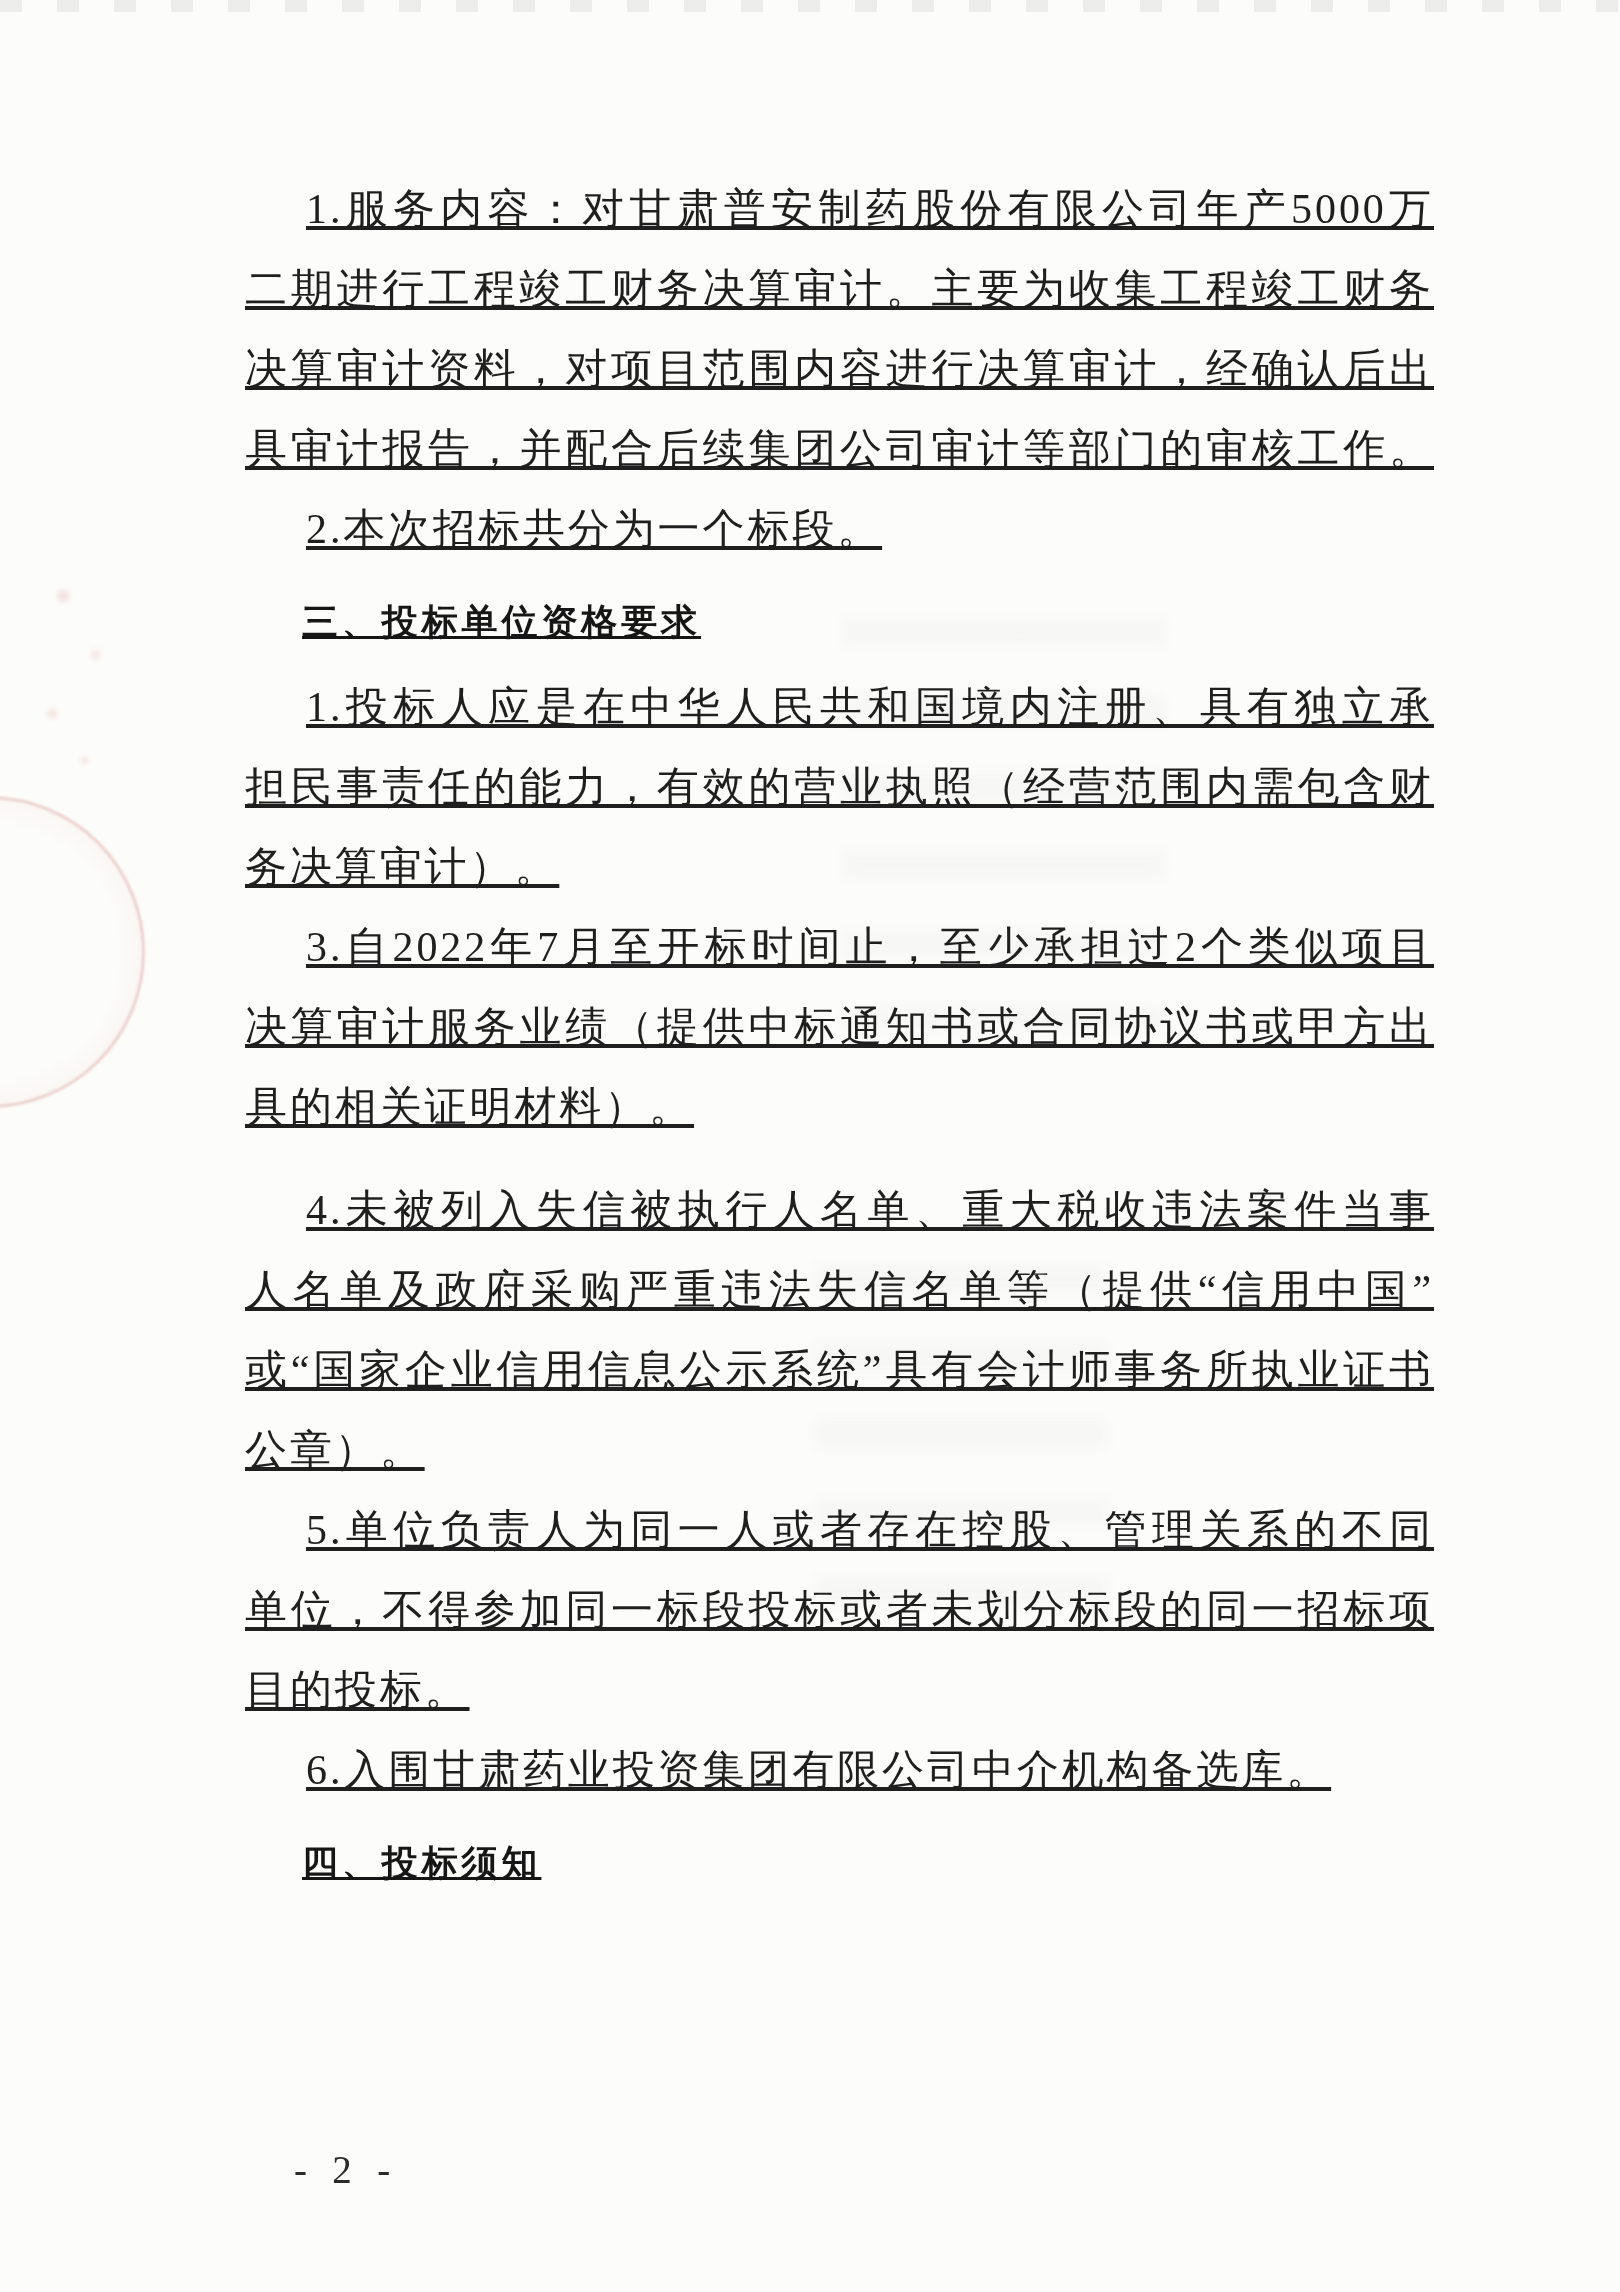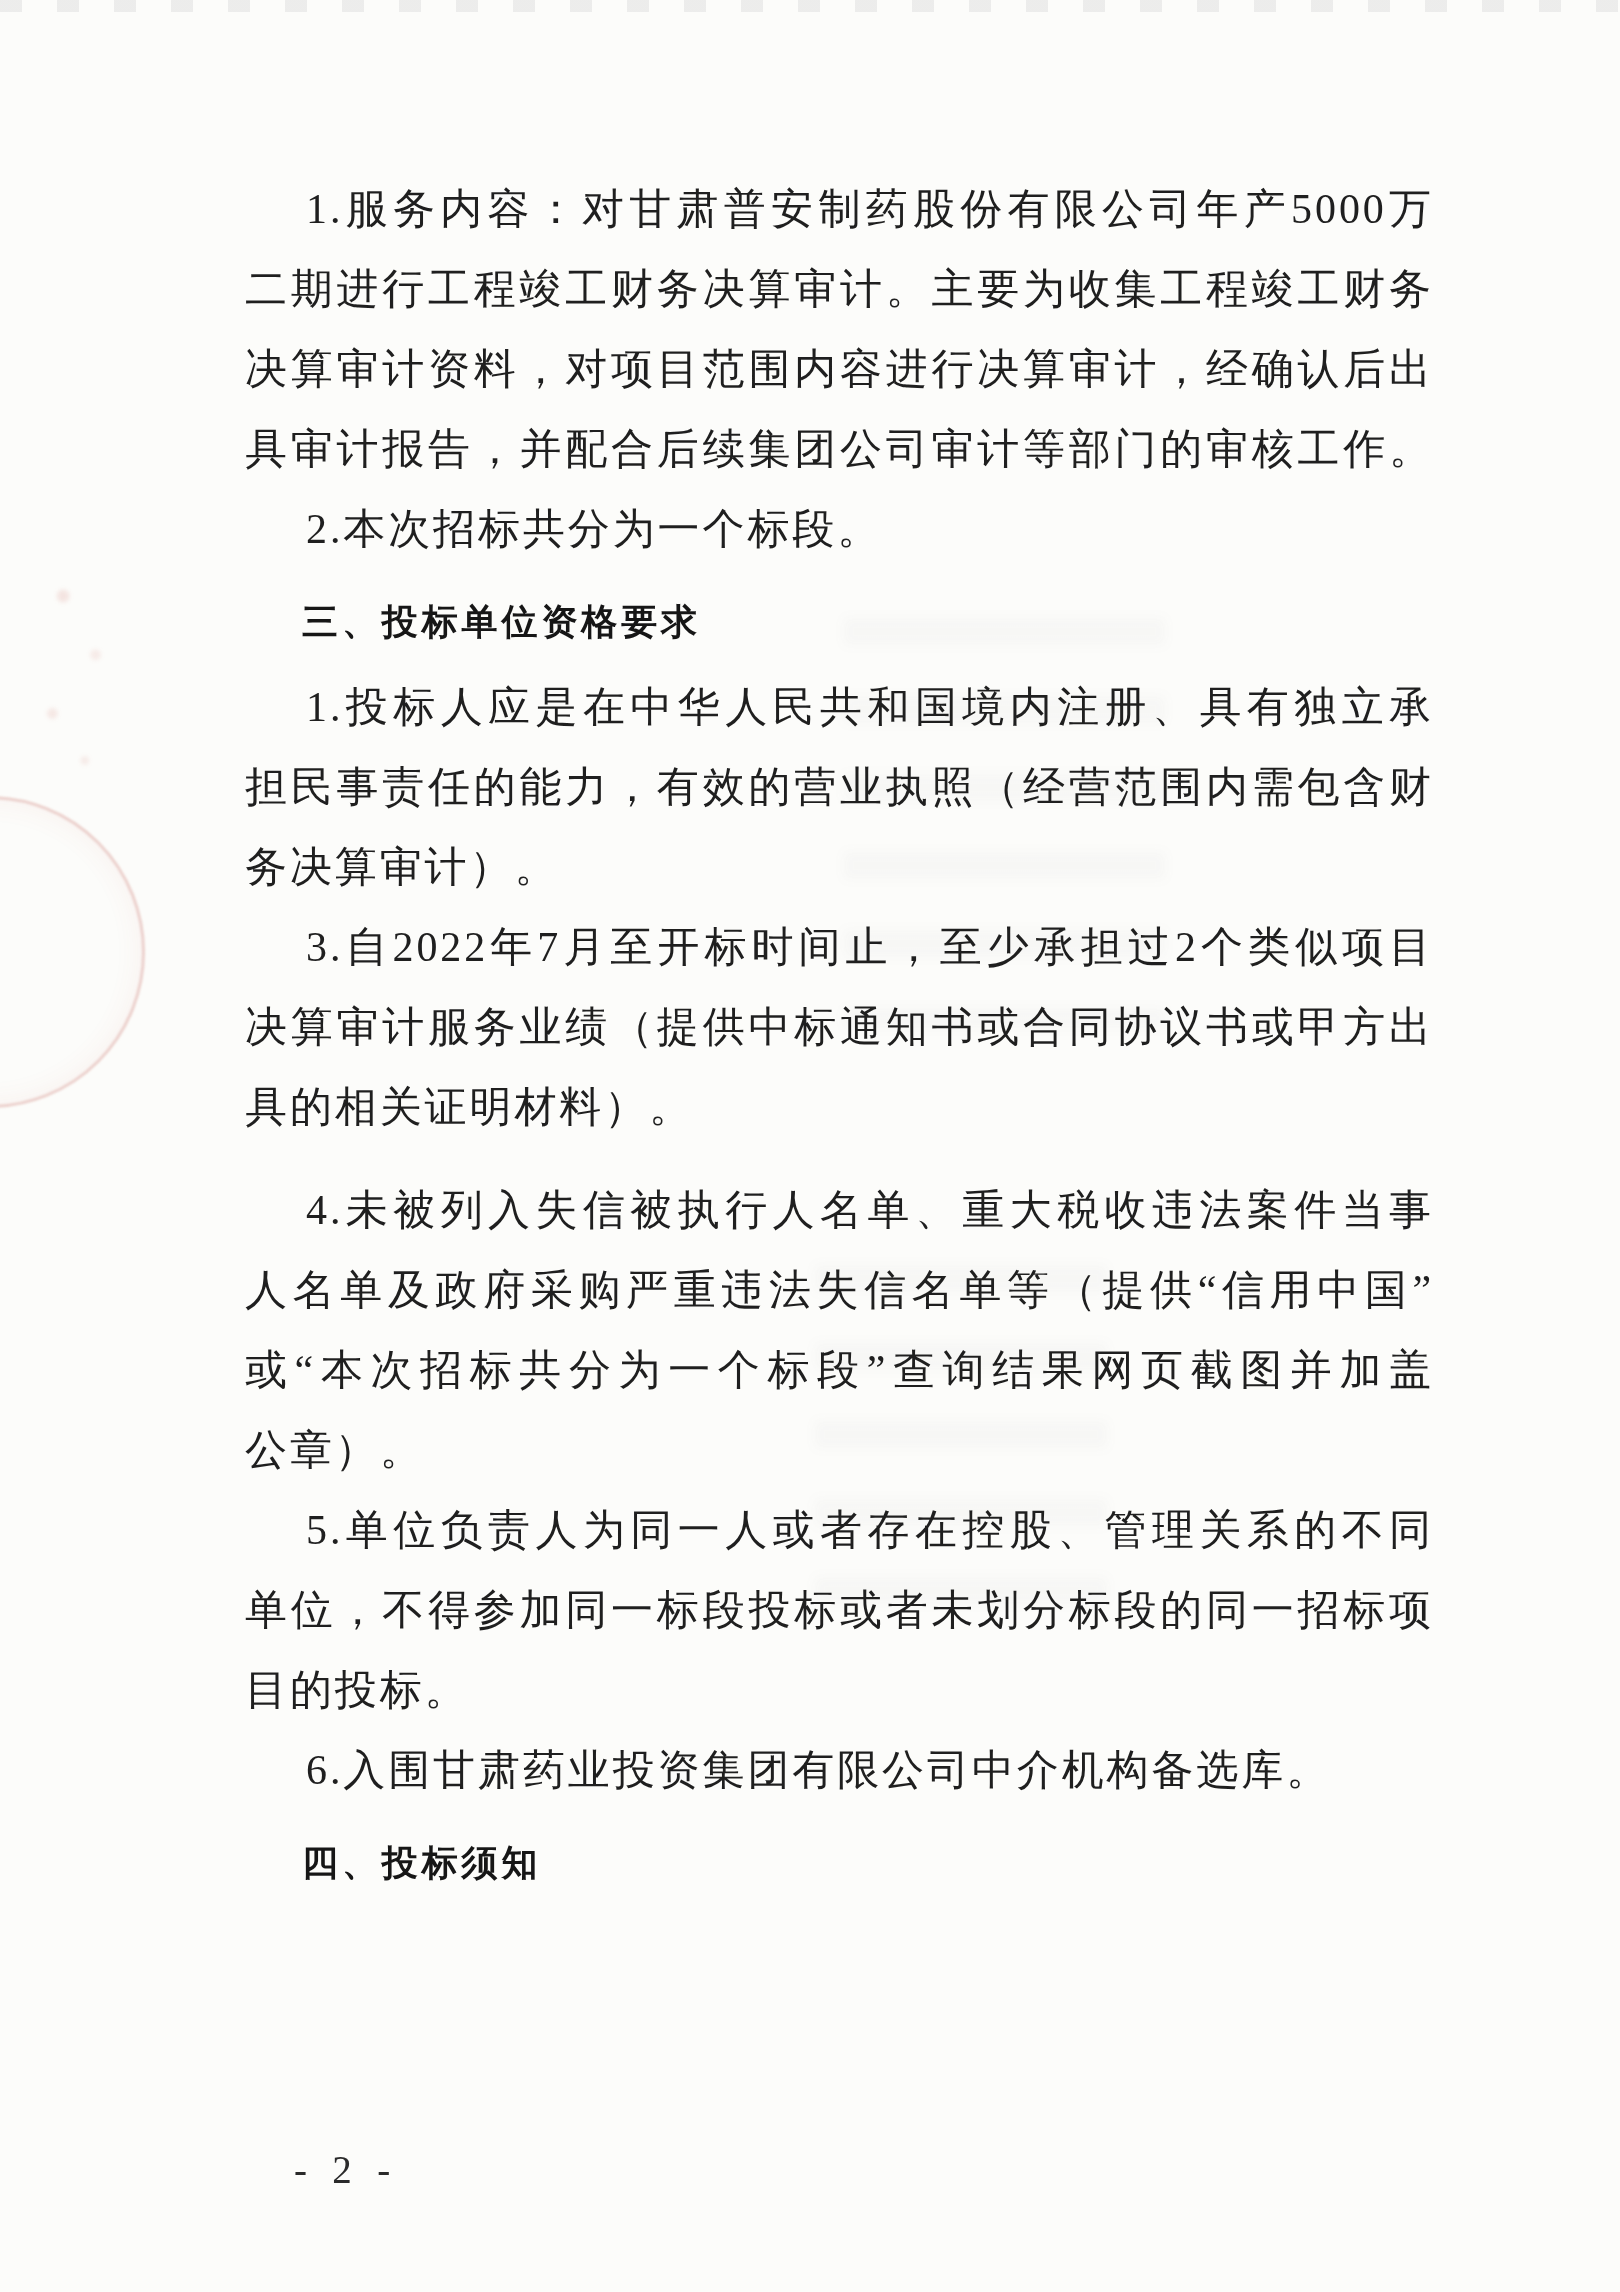--- a/index.html
+++ b/index.html
@@ -67,20 +67,21 @@
     position: absolute;
     left: 245px;
     top: 169px;
     width: 1189px;
   }
   .line {
     height: 80px;
     line-height: 80px;
     font-size: 42px;
     letter-spacing: 2.9px;
+    text-decoration: underline;
   }
   .line.just {
     text-align: justify;
     text-align-last: justify;
   }
   .line.first {
     text-indent: 61px;
   }
   .line.heading {
     font-family: "Liberation Sans", "DejaVu Sans", sans-serif;
@@ -122,21 +123,21 @@
       <div class="line first">2.本次招标共分为一个标段。</div>
       <div class="line heading">三、投标单位资格要求</div>
       <div class="line first just">1.投标人应是在中华人民共和国境内注册、具有独立承</div>
       <div class="line cont just">担民事责任的能力，有效的营业执照（经营范围内需包含财</div>
       <div class="line cont">务决算审计）。</div>
       <div class="line first just">3.自2022年7月至开标时间止，至少承担过2个类似项目</div>
       <div class="line cont just">决算审计服务业绩（提供中标通知书或合同协议书或甲方出</div>
       <div class="line cont">具的相关证明材料）。</div>
       <div class="line first just gap">4.未被列入失信被执行人名单、重大税收违法案件当事</div>
       <div class="line cont just">人名单及政府采购严重违法失信名单等（提供“信用中国”</div>
-      <div class="line cont just">或“本次招标共分为一个标段”查询结果网页截图并加盖</div>
+      <div class="line cont just">或“国家企业信用信息公示系统”具有会计师事务所执业证书</div>
       <div class="line cont">公章）。</div>
       <div class="line first just">5.单位负责人为同一人或者存在控股、管理关系的不同</div>
       <div class="line cont just">单位，不得参加同一标段投标或者未划分标段的同一招标项</div>
       <div class="line cont">目的投标。</div>
       <div class="line first">6.入围甘肃药业投资集团有限公司中介机构备选库。</div>
       <div class="line heading">四、投标须知</div>
     </div>
 
   <div class="page-number">- 2 -</div>
 </div>

